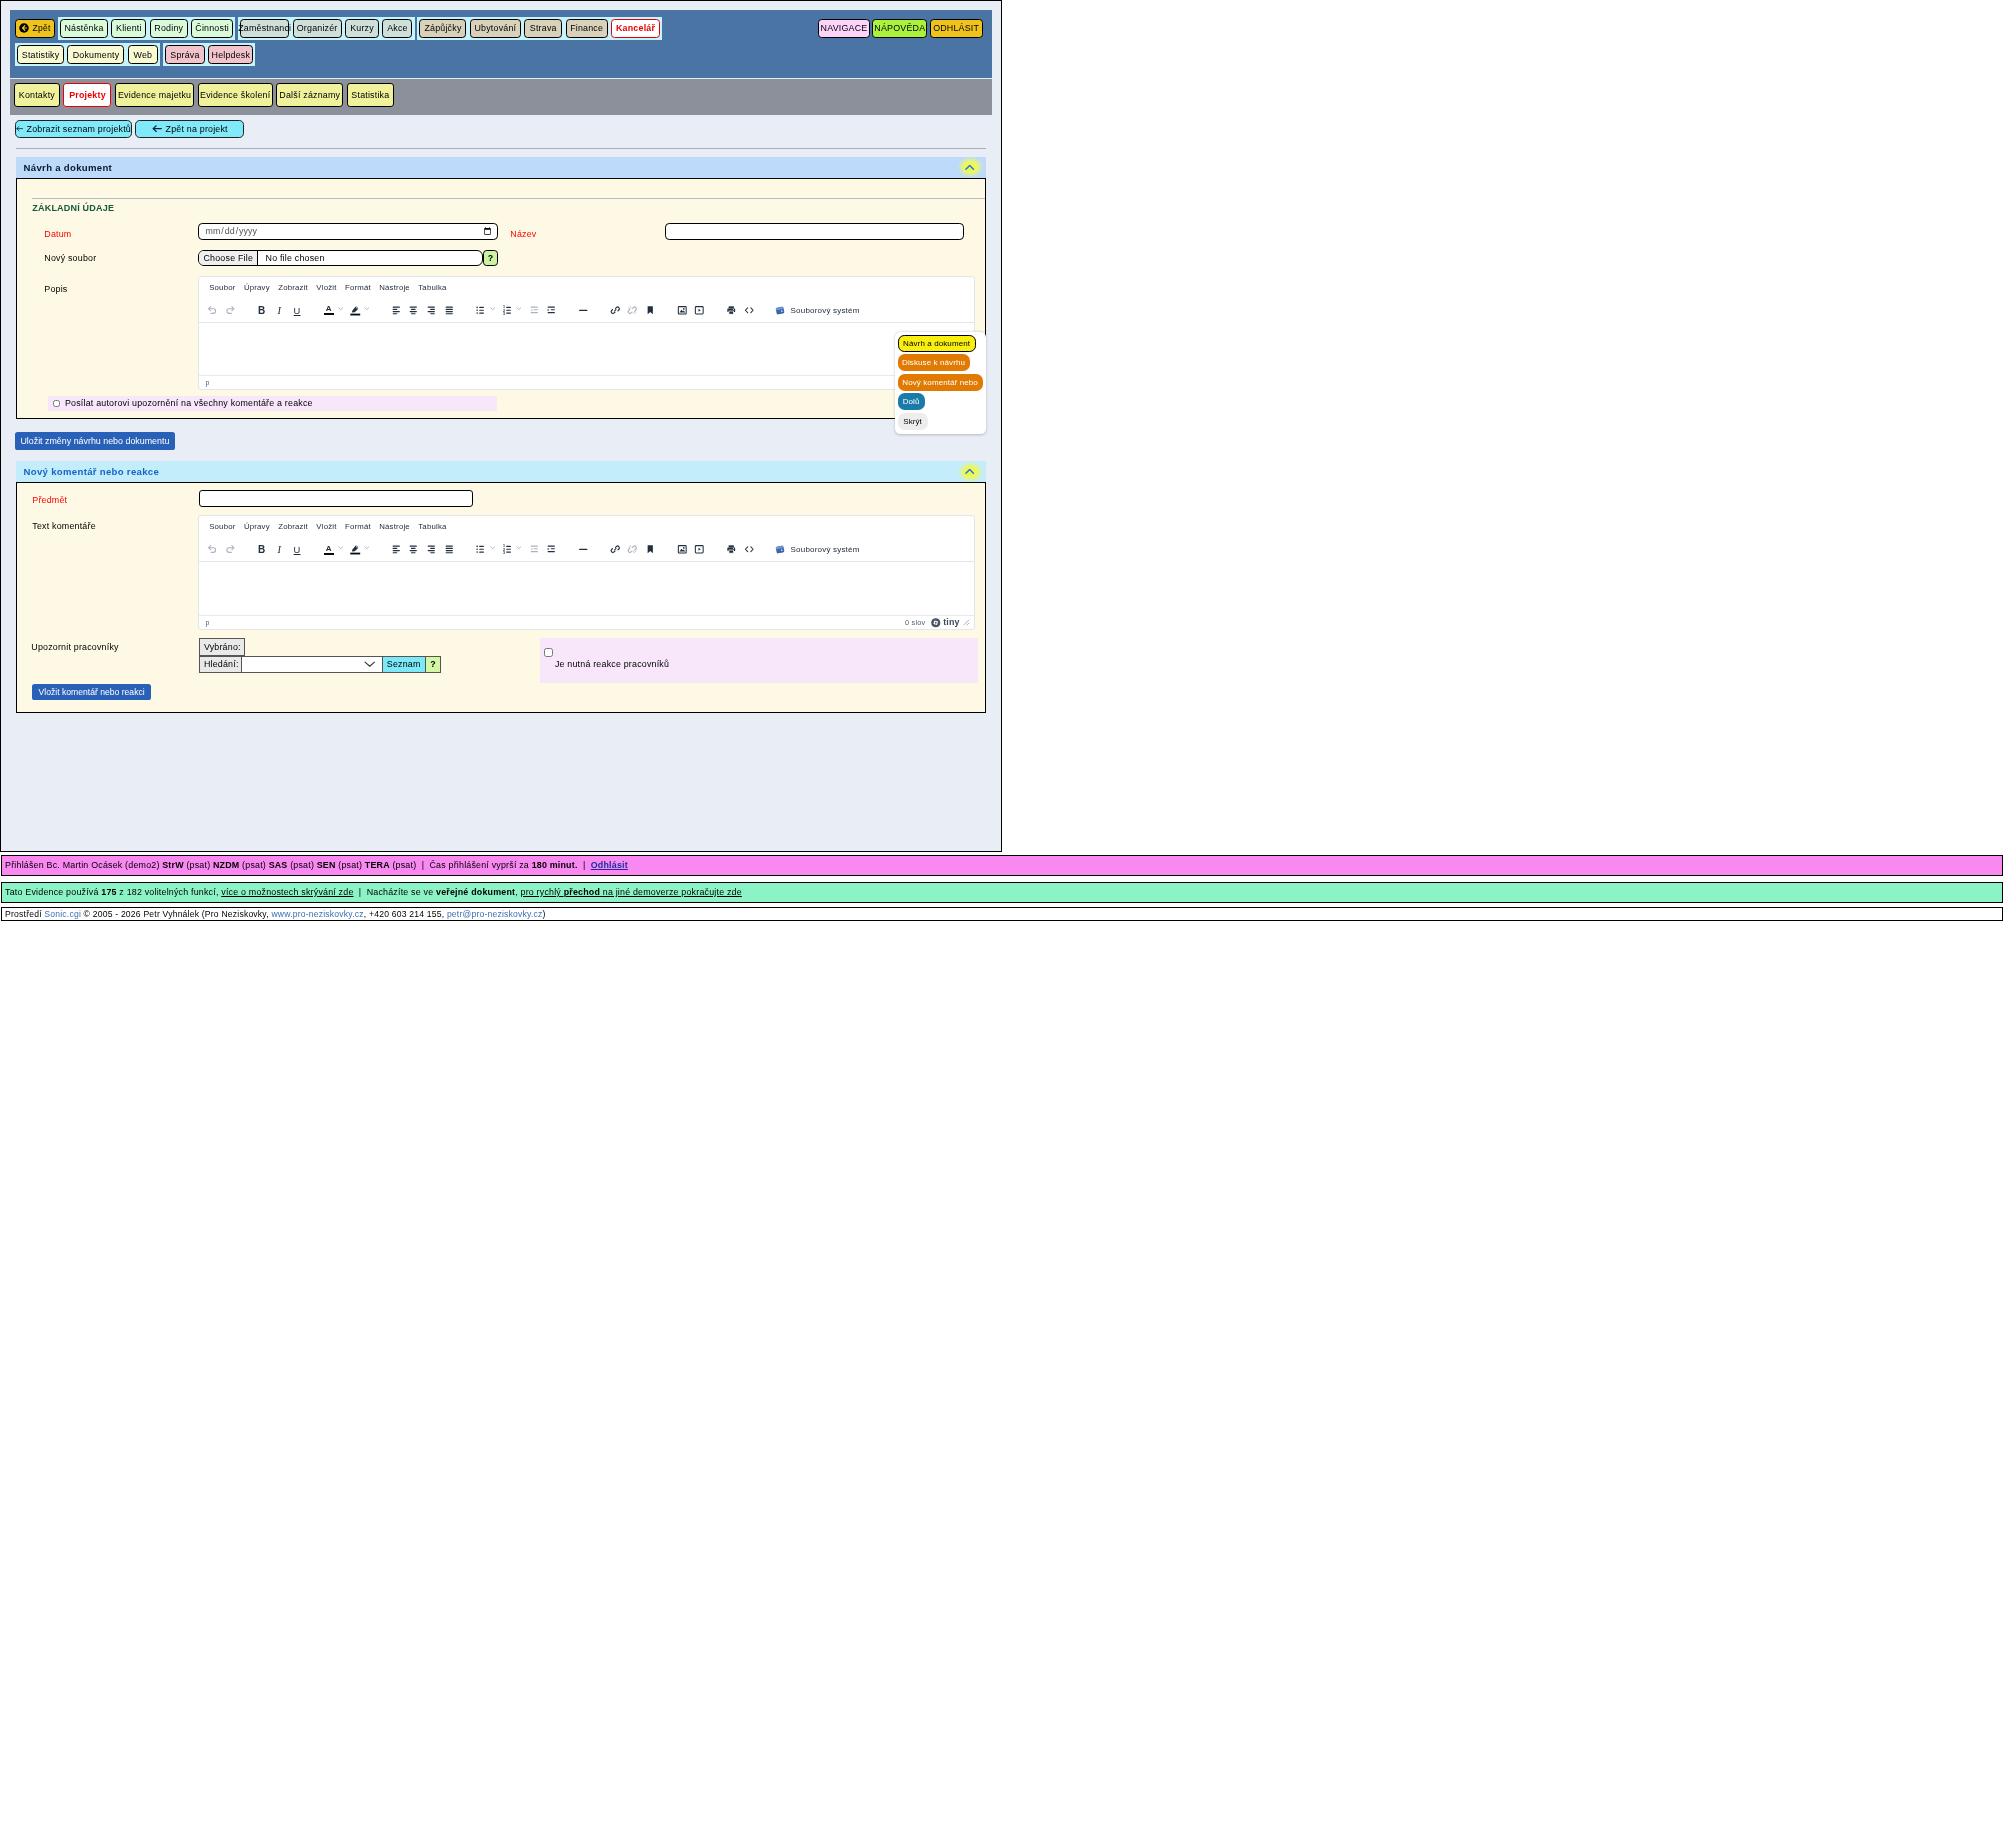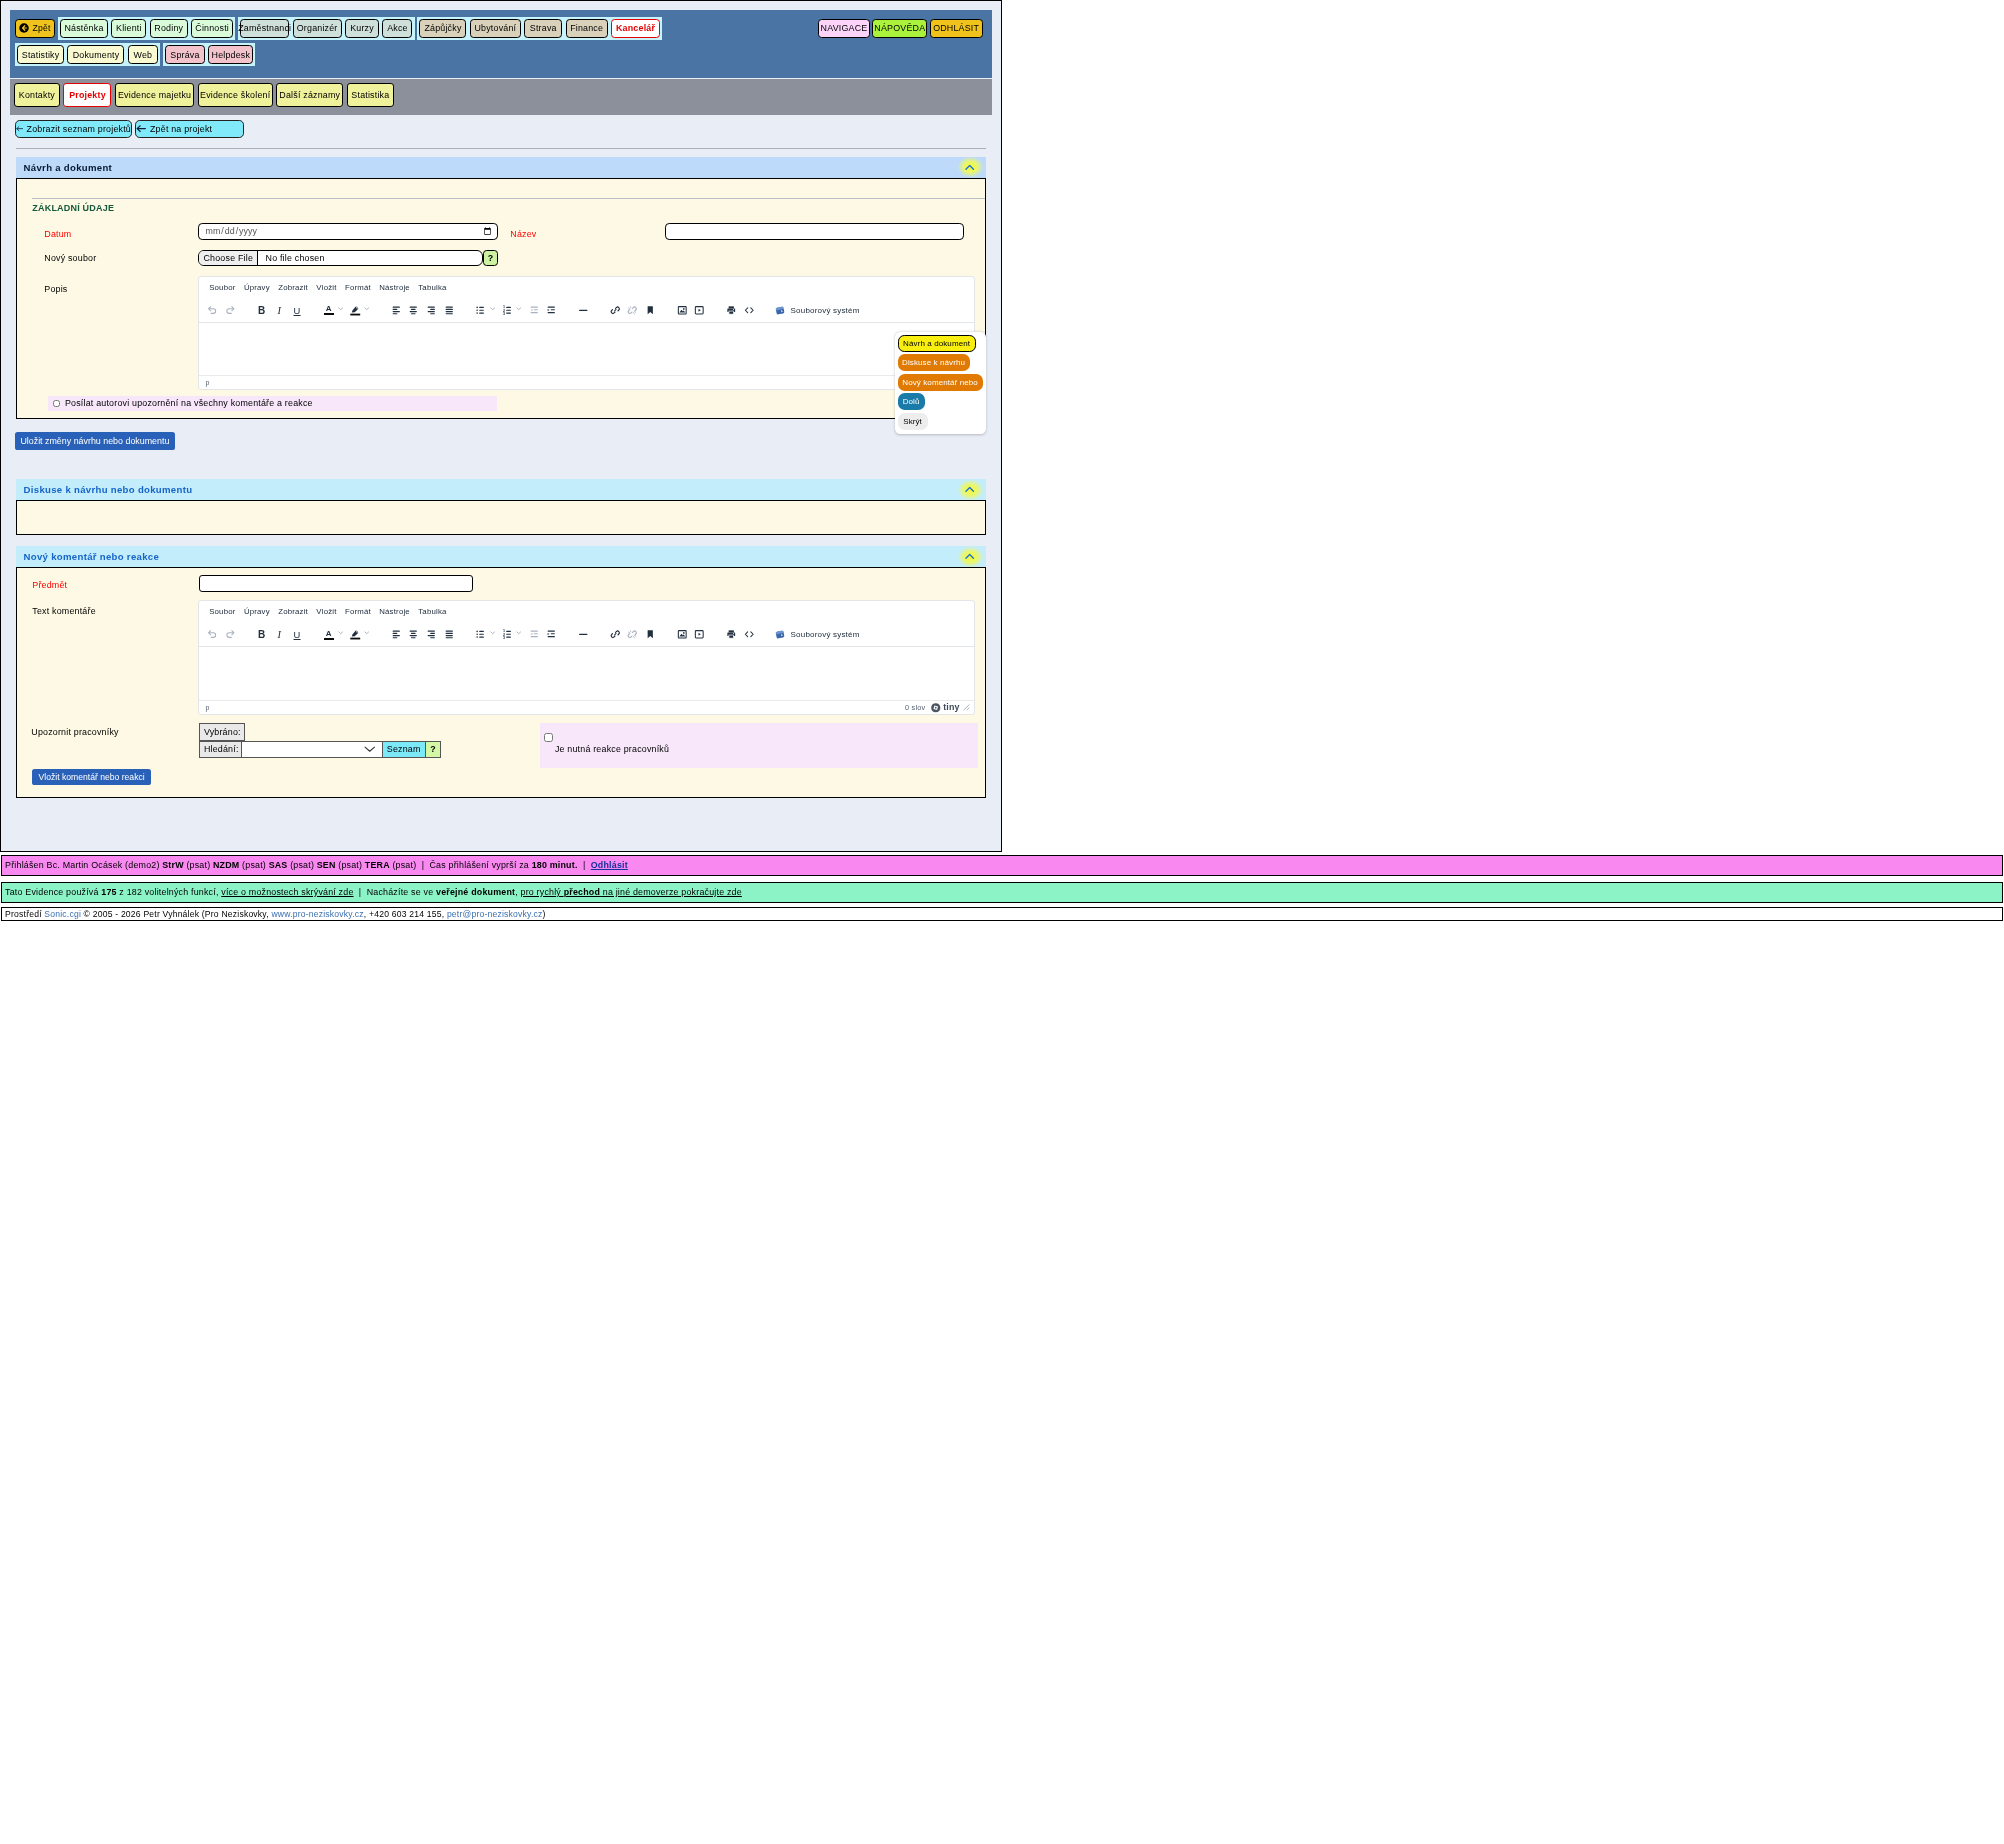--- a/index.html
+++ b/index.html
@@ -19,21 +19,21 @@
 .cream{background:#fafad2}
 .rose{background:#f3c3cb}
 .rightbtns{position:absolute;right:9.4px;top:8.6px;display:flex;gap:2.3px}
 .pinkb{background:#fcd4fa}
 .limeb{background:#aaf23c}
 .goldb{background:#efc31b}
 .tabbar{background:#8b909b;height:36px;margin-top:1px;padding:4.4px 0 0 3.9px;display:flex;gap:3.6px}
 .tbtn{display:inline-flex;align-items:center;justify-content:center;height:23.5px;border:1px solid #000;border-radius:3.1px;background:#eff19b;font-size:8.9px;padding:0 2.1px;white-space:nowrap}
 .tactive{background:#fff;border-color:#e60000;color:#e60000;font-weight:bold}
 .btnrow{margin:5.2px 0 0 5px;display:flex;gap:3.4px}
-.cyanb{display:inline-flex;align-items:center;height:17.7px;border:0.8px solid #222;border-radius:4.7px;background:#80eafa;font-size:8.9px;white-space:nowrap}
+.cyanb{display:inline-flex;align-items:center;justify-content:center;height:17.7px;border:0.8px solid #222;border-radius:4.7px;background:#80eafa;font-size:8.9px;white-space:nowrap}
 .pagehr{height:0.5px;background:#aab0ba;margin:10.4px 6.3px 0 6px}
 .sec{position:relative;margin:0 6.3px}
 .sec1{margin-top:7.8px;height:262px}
 .sechdr{position:absolute;left:0;top:0;width:100%;height:21px;background:#bedafb;display:flex;align-items:center;padding-left:7.3px;font-weight:bold;font-size:9.6px;letter-spacing:0.3px;color:#071a33}
 .sechdr2{background:#c3edfb;color:#1565c8;height:21.4px}
 .secbody{position:absolute;left:0;width:100%;background:#fdf9e4;border:1px solid #000}
 .toggle{position:absolute;right:2.1px;top:50%;width:27px;height:22px;transform:translateY(-50%);background:radial-gradient(ellipse at 50% 50%, #f3fa34 0%, #eaf76a 34%, rgba(200,240,190,0) 68%);display:flex;align-items:center;justify-content:center}
 .lblr{position:absolute;color:#f00;font-size:8.9px;white-space:nowrap}
 .lbl{position:absolute;color:#000;font-size:8.9px;white-space:nowrap}
 .inp{position:absolute;border:1px solid #000;border-radius:4.2px;background:#fff;font-family:"Liberation Sans",sans-serif;font-size:8.9px;padding:0 5.2px;color:#000}
@@ -373,28 +373,20 @@
               <path d="M12 2.5 C18 2.5 21.5 6 21.5 12 C21.5 18 18 21.5 12 21.5 C6 21.5 2.5 18 2.5 12 C2.5 6 6 2.5 12 2.5 Z" fill="#4a5562"></path>
               <path d="M9.2 7.2 L16.8 9.2 L14.8 16.8 L7.2 14.8 Z" fill="#fff"></path>
               <rect x="10.4" y="10.4" width="3.2" height="3.2" fill="#4a5562" transform="rotate(15 12 12)"></rect>
             </svg>tiny</span><svg class="grip" width="6.8" height="6.8" viewBox="0 0 13 13">
             <path d="M12 1 L1 12 M12 7 L7 12" stroke="#9aa2ad" stroke-width="1.6"></path>
           </svg></div>
       </div>
 <div class="pinkrow" style="left:32px;top:239px;width:449px;height:15.6px"><input type="checkbox" style="width: 7.3px; height: 7.3px; margin: 0px;">Posílat autorovi upozornění na všechny komentáře a reakce</div>
 </div>
 <button class="bluebtn savebtn">Uložit změny návrhu nebo dokumentu</button>
-<div class="sec" style="margin-top:29px;height:56px">
-<div class="sechdr sechdr2">Diskuse k návrhu nebo dokumentu<span class="toggle">
-          <svg width="9.4" height="6.3" viewBox="0 0 20 12">
-            <path d="M2 10.5 L10 2.5 L18 10.5" stroke="#1c6fd6" stroke-width="2.8" fill="none" stroke-linejoin="round" stroke-linecap="round"></path>
-          </svg>
-        </span></div>
-<div class="secbody" style="top:21.4px;height:35px"></div>
-</div>
 <div class="sec" style="margin-top:11px;height:252px">
 <div class="sechdr sechdr2">Nový komentář nebo reakce<span class="toggle">
           <svg width="9.4" height="6.3" viewBox="0 0 20 12">
             <path d="M2 10.5 L10 2.5 L18 10.5" stroke="#1c6fd6" stroke-width="2.8" fill="none" stroke-linejoin="round" stroke-linecap="round"></path>
           </svg>
         </span></div>
 <div class="secbody" style="top:21.6px;height:231px"></div>
 <div class="lblr" style="left:16px;top:34px">Předmět</div>
 <input type="text" class="inp" style="left: 183px; top: 29px; width: 274px; height: 17.5px; border-radius: 3.1px;">
 <div class="lbl" style="left:16px;top:60px">Text komentáře</div>

